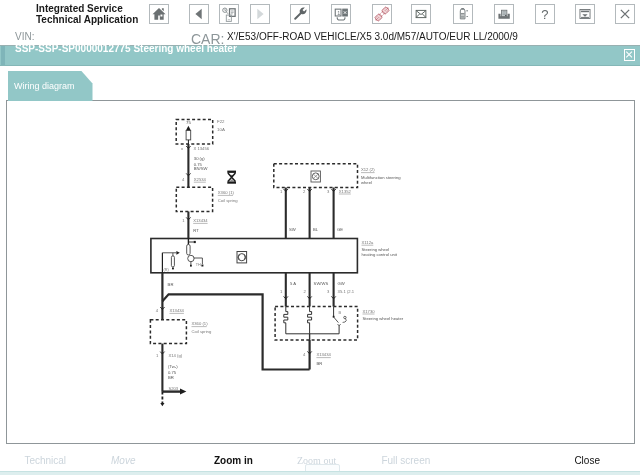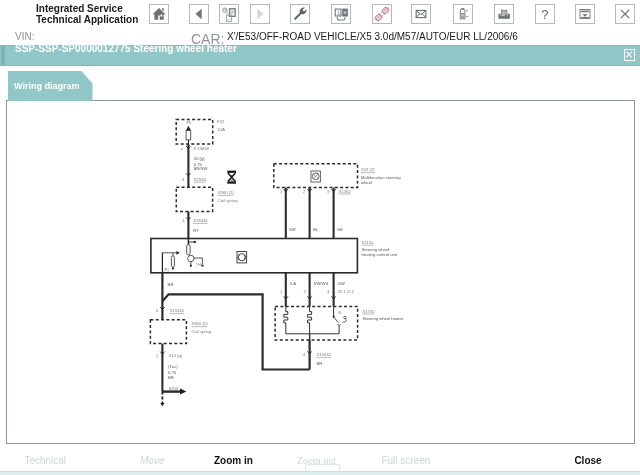--- a/index.html
+++ b/index.html
@@ -13,21 +13,21 @@
 </style>
 </head>
 <body>
 
 <div class="abs" style="left:12px;top:4px;font-size:10px;font-weight:bold;color:#1a1a1a;line-height:10.5px;margin-left:24px;">Integrated Service<br>Technical Application</div>
 
 <div class="abs" style="left:15px;top:30.5px;font-size:10px;color:#8d9699;">VIN:</div>
 
 <div class="abs" style="left:191px;top:30.5px;font-size:14px;color:#8d9699;">CAR:</div>
 
-<div class="abs" style="left:227px;top:30.5px;font-size:10px;color:#1a1a1a;">X'/E53/OFF-ROAD VEHICLE/X5 3.0d/M57/AUTO/EUR LL/2006/6</div>
+<div class="abs" style="left:227px;top:30.5px;font-size:10px;color:#1a1a1a;">X'/E53/OFF-ROAD VEHICLE/X5 3.0d/M57/AUTO/EUR LL/2000/9</div>
 
 <div id="toolbar">
 
 <span class="btn" style="left:148.5px;">
 <svg viewBox="0 0 20 20">
         <path d="M10 3.2 L2.8 10.4 h2.1 v6 h4.2 v-4.6 h1.8 v4.6 h4.3 v-6 h2.1 z" fill="#6b7072"></path>
         <path d="M13.2 3.6 h2.1 v3.4 l-2.1-2.1 z" fill="#6b7072"></path>
         <rect x="11.6" y="10.6" width="2.2" height="2.2" fill="#fff"></rect>
       </svg>
 </span>
@@ -141,21 +141,21 @@
 <div class="abs" style="left:15px;top:43px;font-size:10px;font-weight:bold;color:#fff;">SSP-SSP-SP0000012775 Steering wheel heater</div>
 
 <div class="abs" style="left:624px;top:49px;width:11px;height:12px;border:1.4px solid #fff;box-sizing:border-box;">
 <svg viewBox="0 0 10 10" style="display:block;width:8.2px;height:9.2px;">
       <path d="M1.5 1.5 L8.5 8.5 M8.5 1.5 L1.5 8.5" stroke="#fff" stroke-width="1.3"></path>
     </svg>
 </div>
 
 <div class="abs" style="left:8px;top:70.5px;width:84.5px;height:30.6px;background:#92c7c7;clip-path:polygon(0 0,73px 0,100% 13px,100% 100%,0 100%);z-index:3;"></div>
 
-<div class="abs" style="left:14px;top:81px;font-size:9px;font-weight:bold;color:#fff;z-index:4;">Wiring diagram</div>
+<div class="abs" style="left:14px;top:81px;font-size:9px;font-weight:normal;color:#fff;z-index:4;">Wiring diagram</div>
 
 <div class="abs" style="left:6px;top:100px;width:629px;height:344px;border:1px solid #8f9699;box-sizing:border-box;background:#fff;"></div>
 
 <svg class="abs" style="left:6px;top:100px;" width="629" height="344" viewBox="6 100 629 344" font-family="Liberation Sans,sans-serif">
 
 <g>
 <rect x="176.2" y="119.4" width="36.5" height="24.6" fill="none" stroke="#2b2b2b" stroke-width="1.5" stroke-dasharray="3,2.3"></rect>
 <text x="186" y="124.4" font-size="4.4" fill="#555">75</text>
 <path d="M188.4 125.8 l-2.5 4.6 h5 z" fill="#1e1e1e"></path>
 <rect x="186.1" y="130.5" width="4.6" height="9.4" fill="#fff" stroke="#444" stroke-width="0.9"></rect>
@@ -332,20 +332,20 @@
 <text x="168.4" y="390" font-size="4.2" fill="#777">S203</text>
 <line x1="162.4" y1="391.6" x2="180" y2="391.6" stroke="#2b2b2b" stroke-width="2.4"></line>
 <path d="M180 388.6 l6.4 3 -6.4 3 z" fill="#1e1e1e"></path>
 <line x1="162.4" y1="391.6" x2="162.4" y2="403" stroke="#1e1e1e" stroke-width="1.8" stroke-dasharray="3,2"></line>
 <path d="M160.3 403 h4.2 l-2.1 3.2 z" fill="#1e1e1e"></path>
 </g>
 
 </svg>
 
 <div class="abs" style="left:24.4px;top:455px;font-size:10px;color:#ccd5dc;">Technical</div>
-<div class="abs" style="left:140px;top:455px;font-size:10px;color:#ccd5dc;font-style:italic;">Move</div>
+<div class="abs" style="left:111px;top:455px;font-size:10px;color:#ccd5dc;font-style:italic;">Move</div>
 <div class="abs" style="left:214px;top:455px;font-size:10px;font-weight:bold;color:#111;">Zoom in</div>
 <div class="abs" style="left:304.8px;top:463.5px;width:33px;height:10px;border:1px solid #dfe8ec;border-radius:2px;background:#fbfdfe;"></div>
 <div class="abs" style="left:297px;top:455px;font-size:10px;color:#ccd5dc;font-family:Liberation Serif, serif;">Zoom out</div>
 <div class="abs" style="left:381.4px;top:455px;font-size:10px;color:#ccd5dc;">Full screen</div>
-<div class="abs" style="left:574.4px;top:455px;font-size:10px;font-weight:bold;color:#111;">Close</div>
+<div class="abs" style="left:574.4px;top:455px;font-size:10px;font-weight:normal;color:#111;">Close</div>
 
 <div class="abs" style="left:0;top:471px;width:640px;height:4px;background:#ddeeee;border-top:1px solid #c6e2e2;box-sizing:border-box;"></div>
 
 </body></html>

